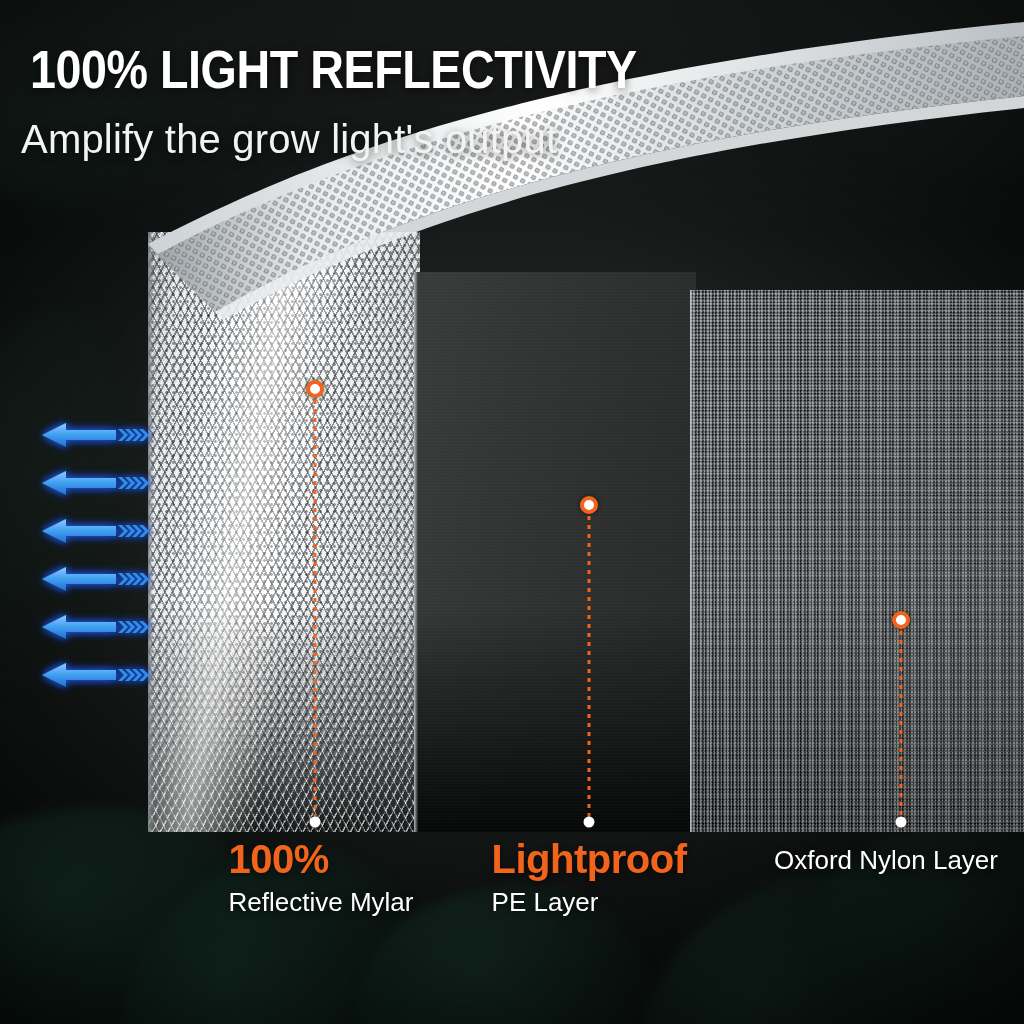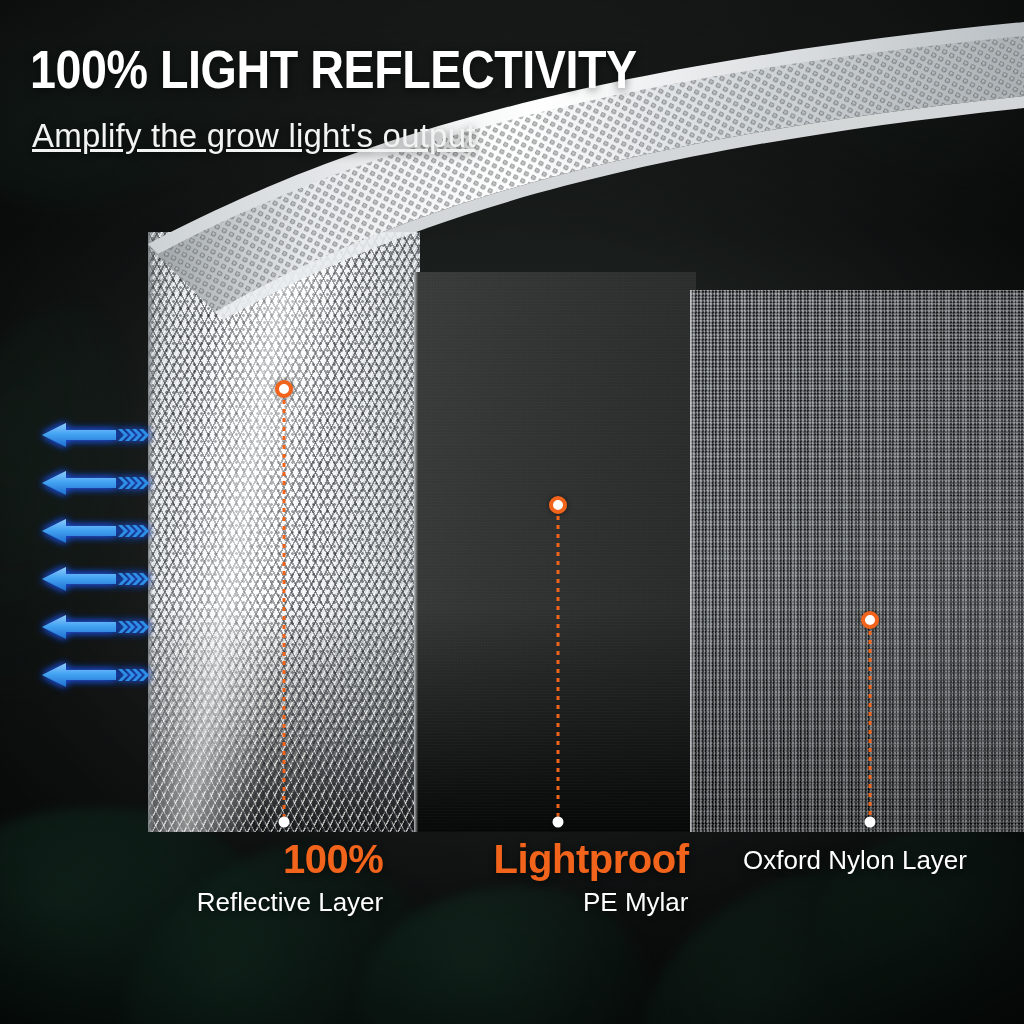--- a/index.html
+++ b/index.html
@@ -3,21 +3,21 @@
 <meta charset="utf-8">
 <style>
   * { margin:0; padding:0; box-sizing:border-box; }
   html,body { background:#0d0f0e; }
   body {
     width:1024px; height:1024px; position:relative; overflow:hidden;
     font-family:"Liberation Sans", sans-serif;
   }
 
   
-  #stage { position:absolute; inset:0; overflow:hidden; background:#404040; }
+  #stage { position:absolute; inset:0; overflow:hidden; background:#404040;padding-left:31px; }
 
   .bg-base {
     position:absolute; inset:0;
     background:
       radial-gradient(ellipse 70% 45% at 50% 50%, #2b2e2c 0%, #1c201e 45%, #0e1211 100%);
   }
   
   .leafwrap { position:absolute; inset:0; opacity:.85; }
   .leaf {
     position:absolute; border-radius:60% 40% 55% 45% / 50% 60% 40% 50%;
@@ -47,25 +47,24 @@
   .headline {
     position:absolute; left:30px; top:42px;
     font-size:53px; line-height:1.04; font-weight:bold;
     letter-spacing:-0.5px;
     color:#ffffff;
     transform:scaleX(.88); transform-origin:left center;
     white-space:nowrap;
     text-shadow:0 2px 10px rgba(0,0,0,.55);
   }
   .subhead {
-    position:absolute; left:32px; top:117px;
-    font-size:33px; font-weight:400; color:#f2f4f3;
+    position:absolute; left:21px; top:117px;
+    font-size:40px; font-weight:400; color:#f2f4f3;
     letter-spacing:.2px; white-space:nowrap;
     text-shadow:0 2px 8px rgba(0,0,0,.5);
-    text-decoration:underline;
   }
 
   
   #layers { position:absolute; left:0; top:0; width:1024px; height:1024px; }
 
   .layer { position:absolute; overflow:hidden; }
 
   
   .mylar {
     left:148px; top:232px; width:272px; height:600px;
@@ -149,21 +148,21 @@
     position:absolute; width:11px; height:11px; border-radius:50%;
     background:#ffffff; transform:translate(-50%,-50%);
     box-shadow:0 0 4px rgba(0,0,0,.5);
   }
   .dotline {
     position:absolute; width:3px; transform:translateX(-50%);
     background-image:linear-gradient(180deg, #f2641b 0 4px, rgba(0,0,0,0) 4px 9px);
     background-size:3px 9px;
   }
 
-  .lbl { position:absolute; text-align:right; transform:translateX(-50%); white-space:nowrap; }
+  .lbl { position:absolute; text-align:left; transform:translateX(-50%); white-space:nowrap; }
   .lbl .big {
     font-size:40px; font-weight:bold; color:#f2641b; line-height:1.05;
     letter-spacing:-.5px; text-shadow:0 2px 6px rgba(0,0,0,.5);
   }
   .lbl .small {
     font-size:26px; font-weight:400; color:#ffffff; line-height:1.35; margin-top:5px;
     text-shadow:0 2px 6px rgba(0,0,0,.55);
   }
 
   
@@ -281,31 +280,31 @@
 
   <div class="headline">100% LIGHT REFLECTIVITY</div>
   <div class="subhead">Amplify the grow light's output</div>
 
   <div class="callout">
     <div class="dot-top" style="left:284px; top:389px;"></div>
     <div class="dotline" style="left:284px; top:400px; height:418px;"></div>
     <div class="dot-bottom" style="left:284px; top:822px;"></div>
     <div class="lbl" style="left:290px; top:838px;">
       <div class="big">100%</div>
-      <div class="small">Reflective Layer</div>
+      <div class="small">Reflective Mylar</div>
     </div>
   </div>
 
   <div class="callout">
     <div class="dot-top" style="left:558px; top:505px;"></div>
     <div class="dotline" style="left:558px; top:516px; height:302px;"></div>
     <div class="dot-bottom" style="left:558px; top:822px;"></div>
-    <div class="lbl" style="left:558px; top:838px;margin-left:33px;">
+    <div class="lbl" style="left:558px; top:838px;">
       <div class="big">Lightproof</div>
-      <div class="small">PE Mylar</div>
+      <div class="small">PE Layer</div>
     </div>
   </div>
 
   <div class="callout">
     <div class="dot-top" style="left:870px; top:620px;"></div>
     <div class="dotline" style="left:870px; top:631px; height:187px;"></div>
     <div class="dot-bottom" style="left:870px; top:822px;"></div>
     <div class="lbl" style="left:855px; top:838px;">
       <div class="small">Oxford Nylon Layer</div>
     </div>

